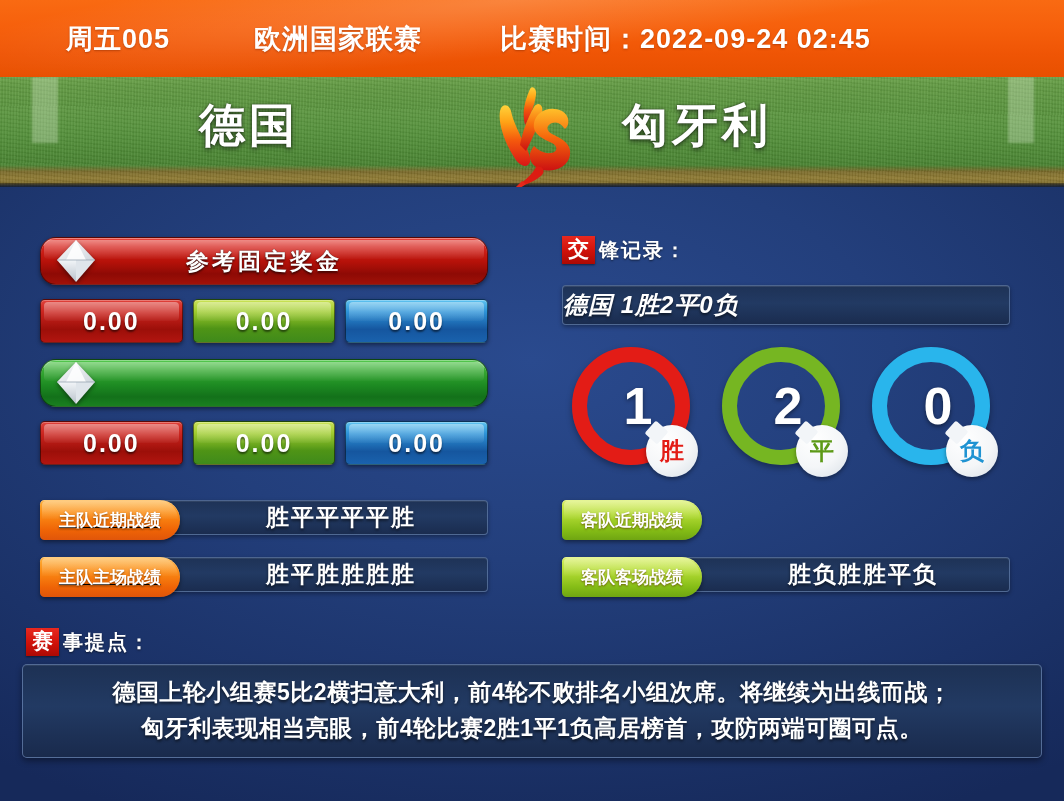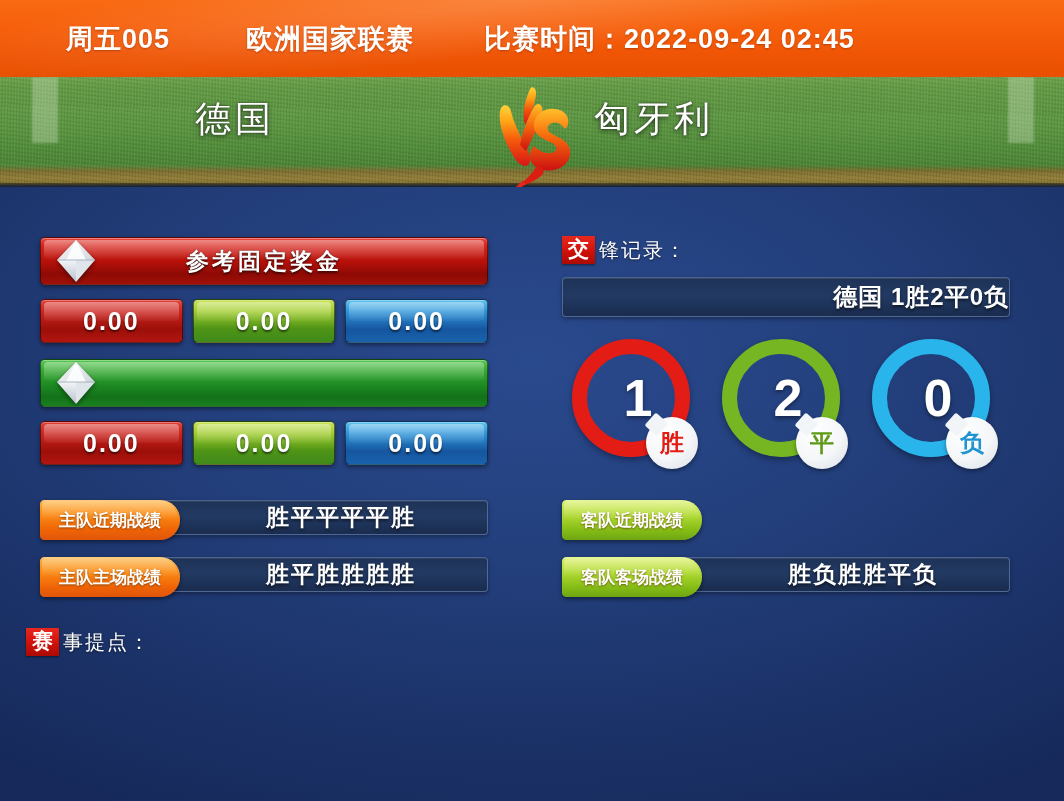--- a/index.html
+++ b/index.html
@@ -38,21 +38,21 @@
     transform: rotate(-6deg);
     pointer-events: none;
   }
   #header-inner {
     position: relative;
     z-index: 2;
     display: flex;
     align-items: center;
     height: 100%;
     padding-left: 66px;
-    gap: 0;
+    gap: 8px;
   }
   .hdr-text {
     color: #ffffff;
     font-size: 27px;
     font-weight: bold;
     letter-spacing: 1px;
     white-space: nowrap;
     text-shadow: 0 1px 2px rgba(120,35,0,0.45);
   }
   #hdr-round { margin-right: 76px; }
@@ -98,26 +98,27 @@
     position: absolute;
     left: 0; bottom: 0;
     width: 100%; height: 4px;
     background: linear-gradient(180deg, rgba(0,0,0,0.35), rgba(10,25,60,0.9));
   }
 
   .team-name {
     position: absolute;
     top: 18px;
     color: #ffffff;
-    font-size: 36px;
-    font-weight: normal;
+    font-size: 46px;
+    font-weight: bold;
     letter-spacing: 4px;
     text-shadow: 0 2px 5px rgba(0,0,0,0.55), 0 0 2px rgba(0,0,0,0.6);
     white-space: nowrap;
     z-index: 3;
+    padding-left: 28px;
   }
   #team-home { left: 0; width: 470px; text-align: center; }
   #team-away { right: 0; width: 470px; text-align: left; }
 
   
   #vs-mark {
     position: absolute;
     left: 478px; top: 8px;
     width: 110px; height: 108px;
     z-index: 4;
@@ -143,21 +144,21 @@
     left: 14px; top: 50%;
     transform: translateY(-50%);
     width: 42px; height: 46px;
     z-index: 5;
     filter: drop-shadow(0 2px 2px rgba(0,0,0,0.45));
   }
 
   .section-bar {
     position: relative;
     height: 48px;
-    border-radius: 5px;
+    border-radius: 16px;
     display: flex;
     align-items: center;
     justify-content: center;
     border: 1px solid rgba(0,0,0,0.45);
     box-shadow: 0 2px 4px rgba(0,0,0,0.45), inset 0 1px 0 rgba(255,255,255,0.35);
     overflow: hidden;
   }
   .section-bar .bar-label {
     color: #ffffff;
     font-size: 23px;
@@ -243,37 +244,38 @@
     color: #ffffff;
     font-size: 21px;
     font-weight: bold;
     padding: 1px 6px 3px 6px;
     line-height: 24px;
     box-shadow: 0 1px 2px rgba(0,0,0,0.5);
   }
   .tag-rest {
     color: #ffffff;
     font-size: 20px;
-    font-weight: normal;
+    font-weight: bold;
     letter-spacing: 2px;
     margin-left: 4px;
     text-shadow: 0 1px 2px rgba(0,0,0,0.55);
     text-align: center;
   }
 
   #h2h-summary-bar {
-    margin-top: 12px;
+    margin-top: 20px;
     height: 40px;
     border-radius: 4px;
     background: linear-gradient(180deg, #1e3256 0%, #223a63 45%, #1a2c4f 100%);
     border: 1px solid rgba(140,170,220,0.45);
     box-shadow: inset 0 1px 0 rgba(255,255,255,0.10), 0 2px 4px rgba(0,0,0,0.35);
     display: flex;
     align-items: center;
-    justify-content: flex-end;
+    justify-content: flex-start;
+    font-style: italic;
   }
   #h2h-summary-text {
     color: #ffffff;
     font-size: 24px;
     font-weight: bold;
     letter-spacing: 1px;
     text-shadow: 0 2px 3px rgba(0,0,0,0.6);
   }
 
   #rings-row {
@@ -388,21 +390,21 @@
     box-shadow: 0 2px 4px rgba(0,0,0,0.45), inset 0 1px 0 rgba(255,255,255,0.35);
     overflow: hidden;
   }
   .form-tag::after {
     content: "";
     position: absolute; left: 2px; right: 2px; top: 1px; height: 45%;
     background: linear-gradient(180deg, rgba(255,255,255,0.38), rgba(255,255,255,0.02));
     border-radius: 4px 18px 0 0;
     pointer-events: none;
   }
-  .tag-orange { background: linear-gradient(180deg, #ffb13a 0%, #fb8c15 35%, #ef6406 75%, #e0550a 100%); }
+  .tag-orange { background: linear-gradient(180deg, #ffb13a 0%, #fb8c15 35%, #ef6406 75%, #e0550a 100%); text-decoration: underline; }
   .tag-lime   { background: linear-gradient(180deg, #d8ef5e 0%, #b4dc35 35%, #85bd16 75%, #6fa512 100%); }
   .form-tag .tag-label {
     position: relative;
     z-index: 3;
     color: #ffffff;
     font-size: 17px;
     font-weight: bold;
     letter-spacing: 0px;
     text-shadow: 0 1px 2px rgba(90,40,0,0.65);
     white-space: nowrap;
@@ -623,16 +625,20 @@
       <div class="form-tag tag-lime">
         <span class="tag-label">客队客场战绩</span>
       </div>
     </div>
 
     <div id="notes-block">
       <div class="tag-heading" id="notes-heading">
         <span class="tag-box">赛</span>
         <span class="tag-rest">事提点：</span>
       </div>
+      <div id="notes-box">
+        <div class="notes-line">德国上轮小组赛5比2横扫意大利，前4轮不败排名小组次席。将继续为出线而战；</div>
+        <div class="notes-line">匈牙利表现相当亮眼，前4轮比赛2胜1平1负高居榜首，攻防两端可圈可点。</div>
+      </div>
     </div>
 
   </div>
 </div>
 
 </body></html>

